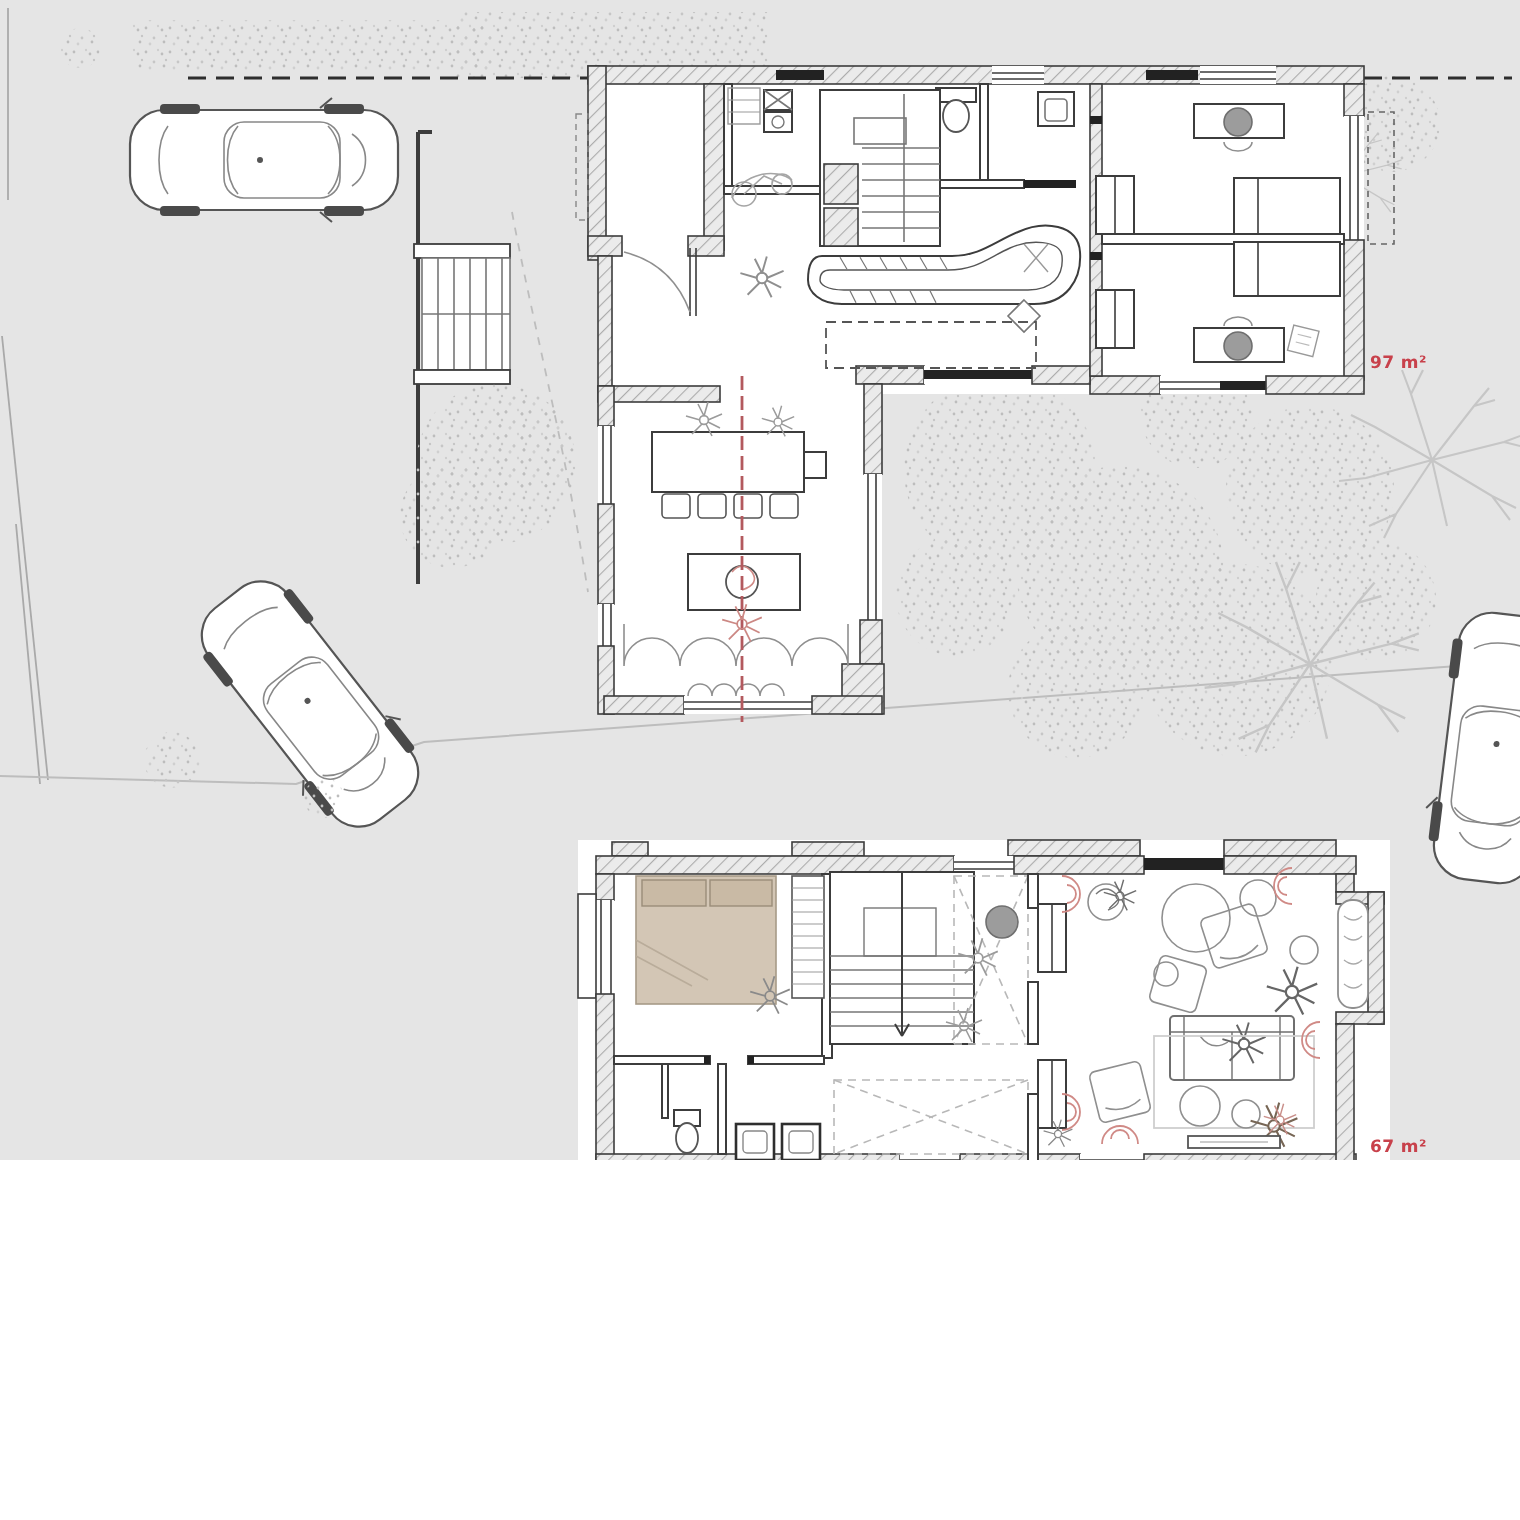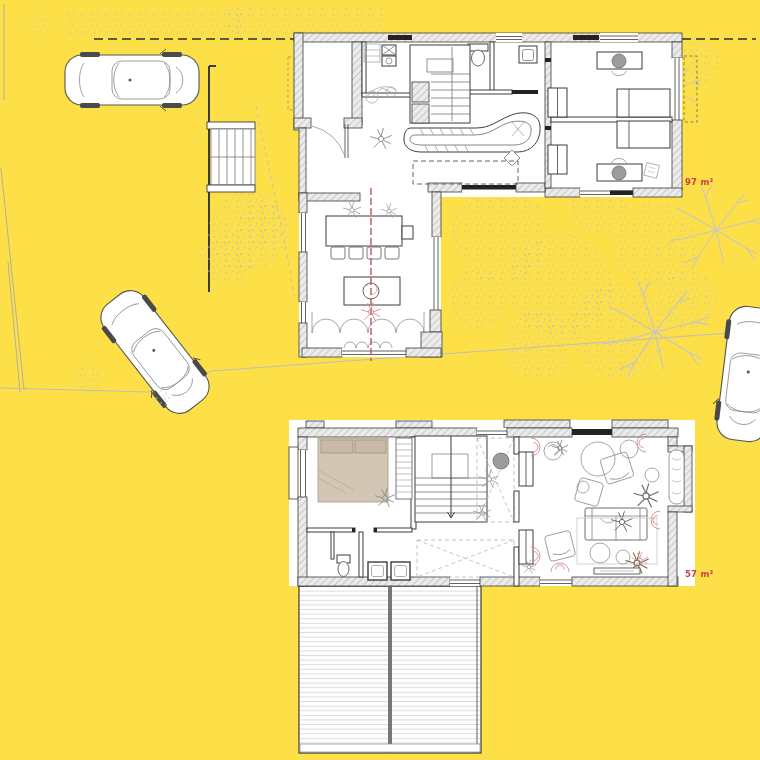--- a/index.html
+++ b/index.html
@@ -1,20 +1,20 @@
 <!DOCTYPE html>
 <html style="--red-label: #c8414b; --section-red: #b3595e; --soft-red: #d08a86; --bed-beige: #d3c6b5; --pillow-beige: #c9baa5; --chair-gray: #9c9c9c;"><head>
 <meta charset="utf-8">
 <style>
   :root{
     --red-label:#c8414b; --section-red:#b3595e; --soft-red:#d08a86;
     --bed-beige:#d3c6b5; --pillow-beige:#c9baa5; --chair-gray:#9c9c9c;
   }
   html,body{margin:0;padding:0;background:#fff;}
-  .canvas{position:relative;width:760px;height:760px;background:#fde047;overflow:hidden;}
+  .canvas{position:relative;width:760px;height:580px;background:#e5e5e5;overflow:hidden;}
   svg{position:absolute;left:0;top:0;}
   .wall{fill:url(#hatch);stroke:#3c3c3c;stroke-width:.8;}
   .iw{fill:#fff;stroke:#3c3c3c;stroke-width:1;}
   .ln{stroke:#3c3c3c;fill:none;}
   .thin{stroke:#777;fill:none;stroke-width:.8;}
   .sk{stroke:#8f8f8f;fill:none;stroke-width:.8;}
   .glass{stroke:#3c3c3c;stroke-width:.8;fill:none;}
   .area-label{position:absolute;font:700 8.5px "DejaVu Sans",sans-serif;color:var(--red-label);letter-spacing:.2px;white-space:nowrap;}
 </style>
 </head>
@@ -397,14 +397,14 @@
       <use href="#arcsr" transform="translate(646,443) scale(-1,1)" style="color:var(--soft-red)"></use>
       <use href="#arcsr" transform="translate(531,556)" style="color:var(--soft-red)"></use>
       <use href="#arcsr" transform="translate(660,520) scale(-1,1)" style="color:var(--soft-red)"></use>
       <use href="#arcsr" transform="translate(560,572) rotate(-90)" style="color:var(--soft-red)"></use>
     </g>
   </g>
 </g>
 </svg>
 
 <div class="area-label" style="left:685px;top:177px">97 m²</div>
-<div class="area-label" style="left:685px;top:569px">57 m²</div>
+<div class="area-label" style="left:685px;top:569px">67 m²</div>
 </div>
 
 </body></html>

